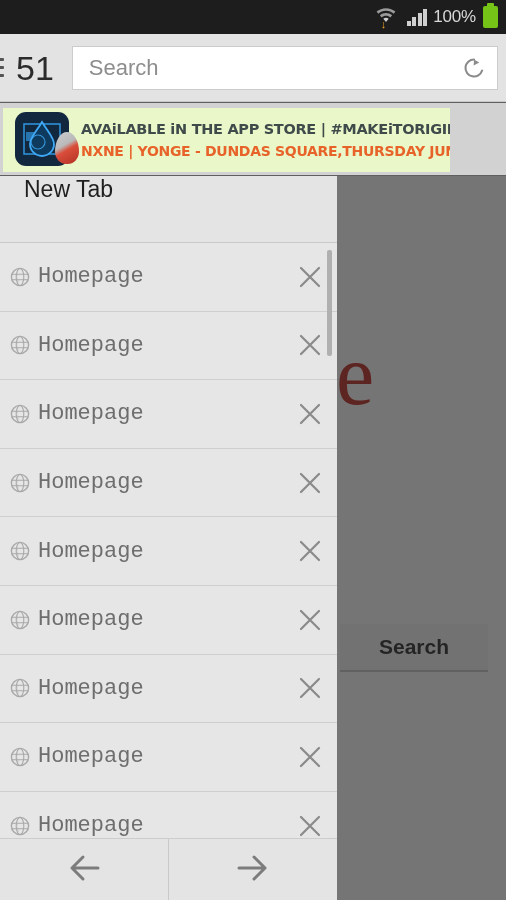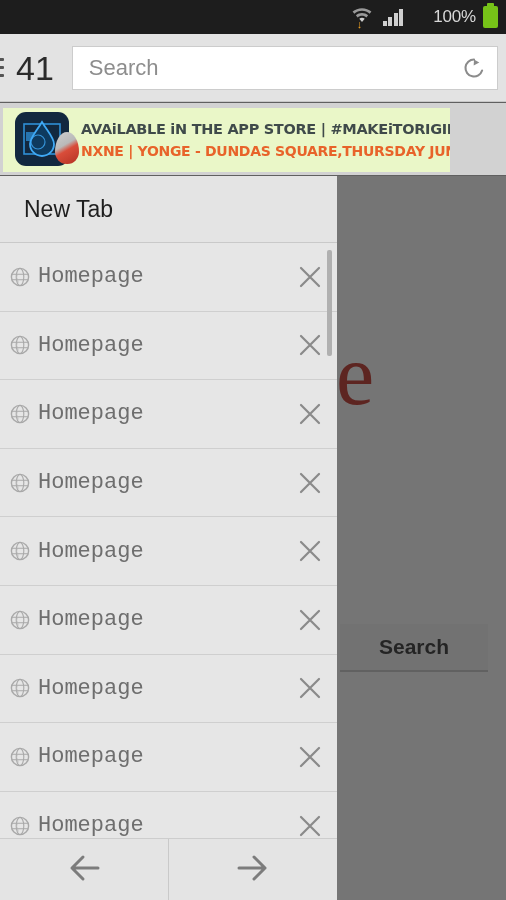--- a/index.html
+++ b/index.html
@@ -27,21 +27,21 @@
   .sb-group { display: flex; align-items: center; gap: 6px; }
   .wifi-wrap { position: relative; width: 26px; height: 26px; }
   .wifi-wrap svg { position: absolute; top: 1px; left: 2px; }
   .dl-arrow { position: absolute; bottom: 0px; left: 8px; color: #f5a623; font-size: 11px; line-height: 11px; }
   .signal { display: flex; align-items: flex-end; gap: 1.5px; height: 18px; margin-left: 2px; }
   .signal i { display:block; width: 4px; background: #cfcfcf; }
   .signal i:nth-child(1){ height: 5px; }
   .signal i:nth-child(2){ height: 9px; }
   .signal i:nth-child(3){ height: 13px; }
   .signal i:nth-child(4){ height: 17px; }
-  #battery-pct { color: #d8d8d8; font-size: 17px; letter-spacing: -0.2px; margin-left: 24px; }
+  #battery-pct { color: #d8d8d8; font-size: 17px; letter-spacing: -0.2px; }
   .battery {
     position: relative; width: 15px; height: 22px;
     background: #76c318; border-radius: 2px; margin-left: 1px;
   }
   .battery::before {
     content:""; position:absolute; top:-3px; left:4px;
     width:7px; height:3px; background:#76c318; border-radius:1px 1px 0 0;
   }
   #clock { color: #dedede; font-size: 22px; margin-left: 6px; letter-spacing: 0px; }
 
@@ -145,21 +145,21 @@
 
   
   #tab-drawer {
     position: absolute; top: 176px; left: 0;
     width: 337px; height: 662px;
     background: #e4e4e4;
     overflow: hidden;
   }
   #drawer-header {
     height: 67px; background: #e4e4e4;
-    display: flex; align-items: center;
+    display: flex; align-items: flex-start;
     padding-left: 24px;
     border-bottom: 1px solid #c9c9c9;
   }
   #drawer-header span { font-size: 23px; color: #1f1f1f; }
   #tab-list { position: relative; }
   .tab-row {
     position: relative;
     height: 68.6px;
     background: #e6e6e6;
     border-bottom: 1px solid #cfcfcf;
@@ -221,21 +221,21 @@
       <div class="battery"></div>
     </div>
   </div>
 
   <div id="toolbar">
     <div id="menu-icon">
       <span></span>
         <span></span>
         <span></span>
     </div>
-    <div id="tab-count">41</div>
+    <div id="tab-count">51</div>
     <div id="urlbar">
       <input type="text" placeholder="Search" style="">
       <div id="reload-icon">
         <svg width="26" height="26" viewBox="0 0 26 26">
           <path d="M13 4.5a8.5 8.5 0 1 0 8.1 11" fill="none" stroke="#8b8b8b" stroke-width="2.1" stroke-linecap="round"></path>
           <path d="M13 4.5 L18.3 7.6 L12.7 10.4 Z" fill="#8b8b8b"></path>
         </svg>
       </div>
     </div>
   </div>

